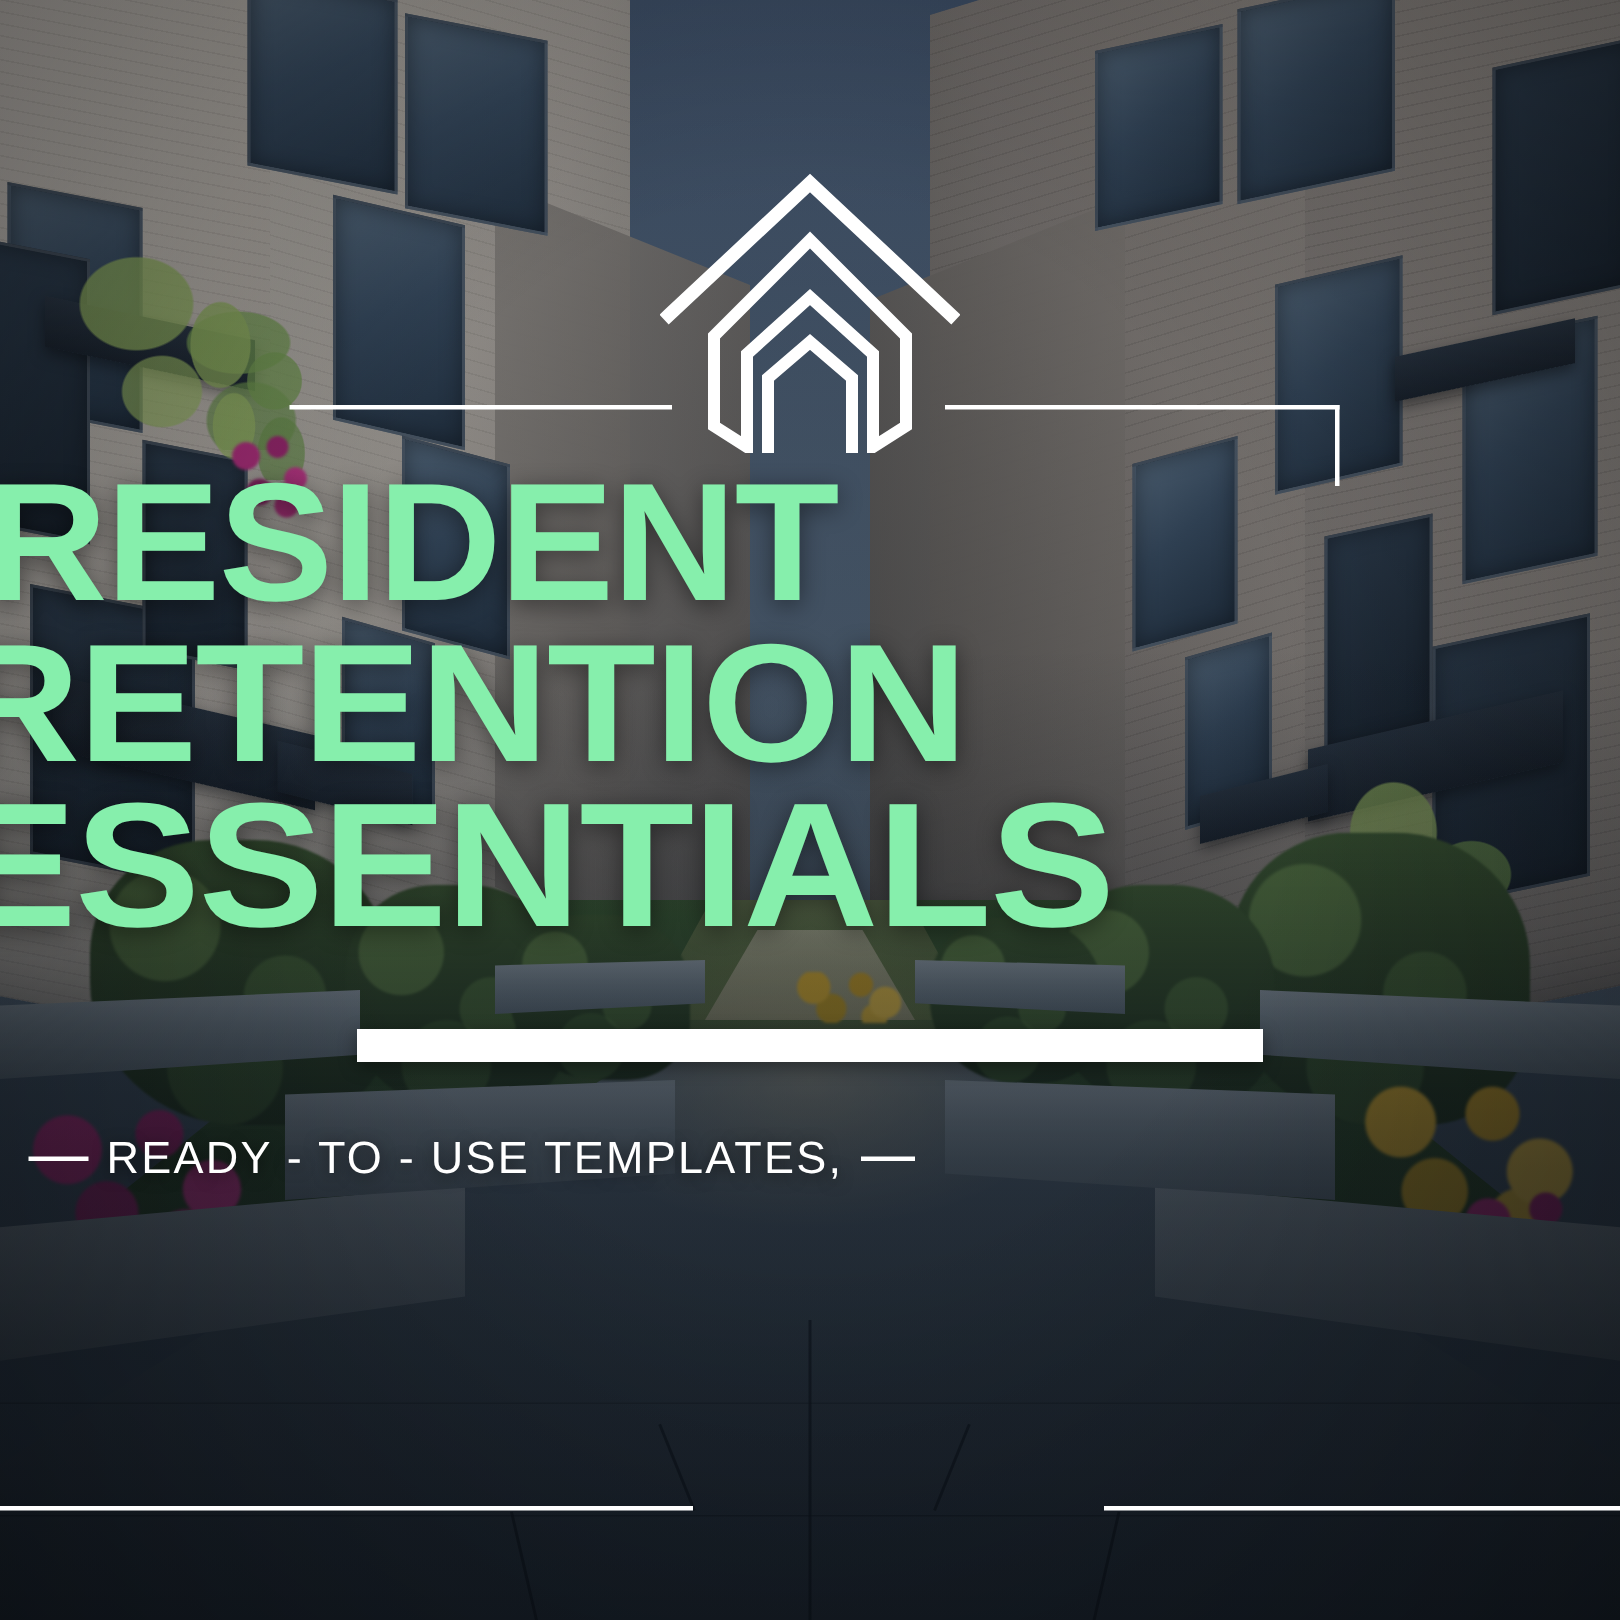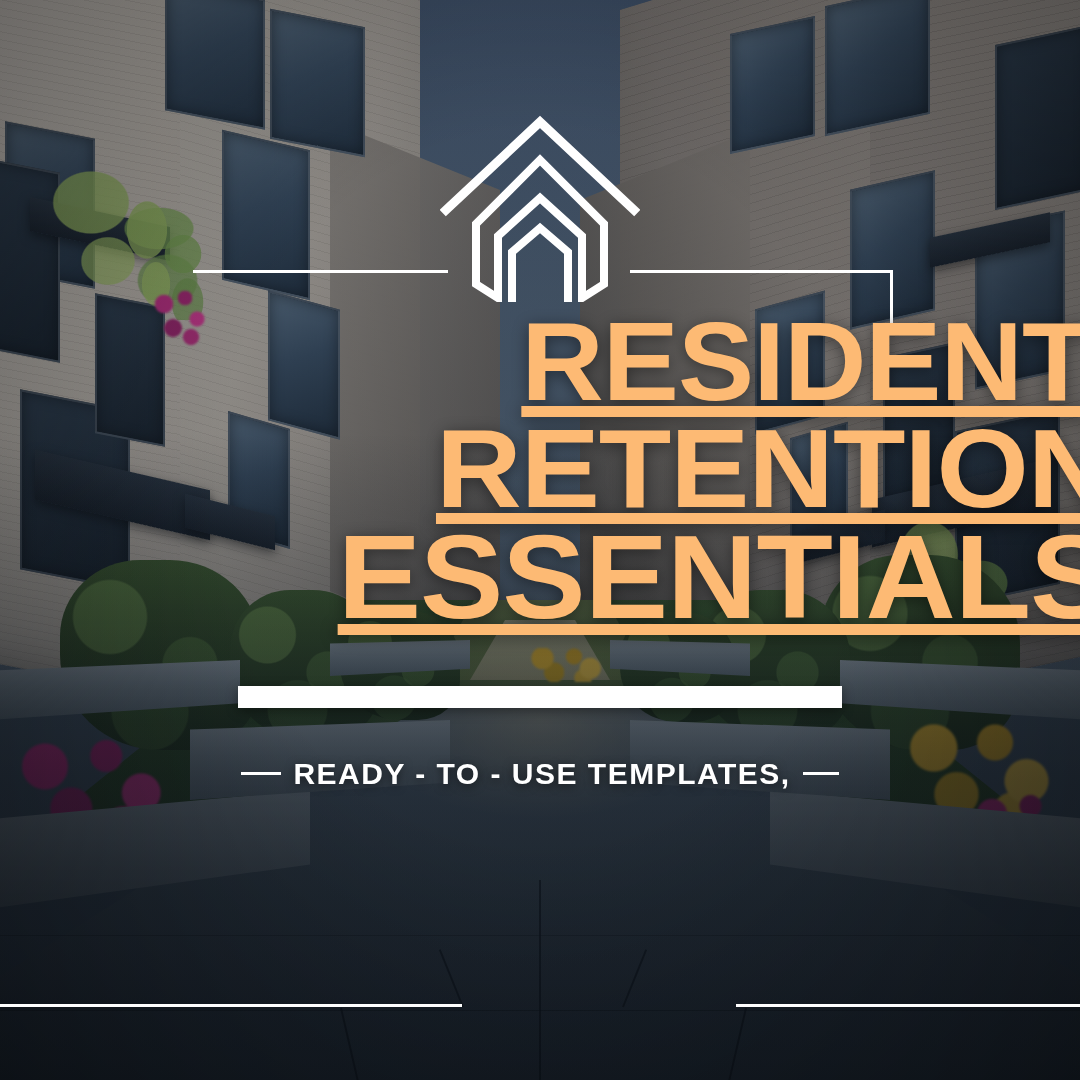--- a/index.html
+++ b/index.html
@@ -211,47 +211,46 @@
     background:#ffffff;
   }
   .rule-right-tick {
     position:absolute; left:890px; top:270px; width:3px; height:54px;
     background:#ffffff;
   }
 
   
   .title {
     position:absolute; left:0; right:0; top:312px;
-    text-align:right;
-    color:#fdba74;
+    text-align:left;
+    color:#86efac;
     font-weight:700;
     line-height:.90;
     letter-spacing:-1px;
     text-shadow:0 3px 16px rgba(0,0,0,.45);
-    text-decoration:underline;
   }
   .title .l1 { display:block; font-size:112px; transform:scaleX(1.02); }
   .title .l2 { display:block; font-size:112px; margin-top:6px; transform:scaleX(1.06); }
   .title .l3 { display:block; font-size:118px; margin-top:4px; transform:scaleX(1.06); }
 
   
   .divider-bar {
     position:absolute; left:238px; top:686px;
     width:604px; height:22px;
     background:#ffffff;
     box-shadow:0 3px 12px rgba(0,0,0,.4);
   }
 
   
   .sub {
     position:absolute; left:0; right:0;
-    text-align:center;
     color:#fff;
-    font-weight:700;
+    font-weight:400;
     text-shadow:0 2px 10px rgba(0,0,0,.55);
+    padding-left:19px;
   }
   .sub1 { top:748px; font-size:30px; letter-spacing:1.5px; }
   .sub1-row {
     display:inline-flex; align-items:center; justify-content:center; gap:12px;
   }
   .dash { display:inline-block; width:40px; height:3px; background:#fff; }
   .dash.r { width:36px; }
   .sub2 { top:797px; font-size:35px; letter-spacing:.2px; transform:scaleX(1.0); }
 
   

